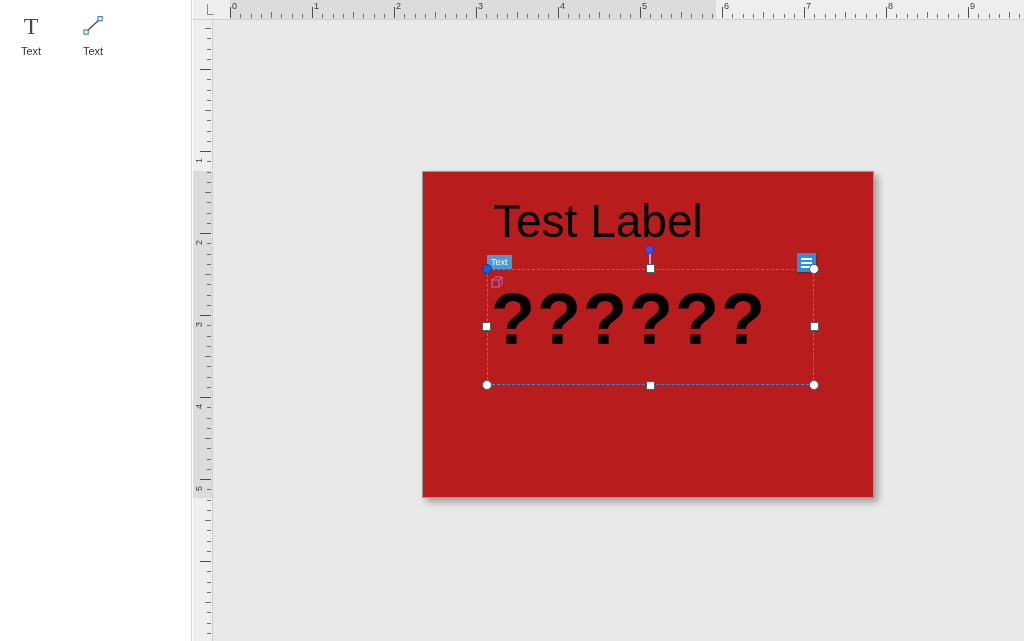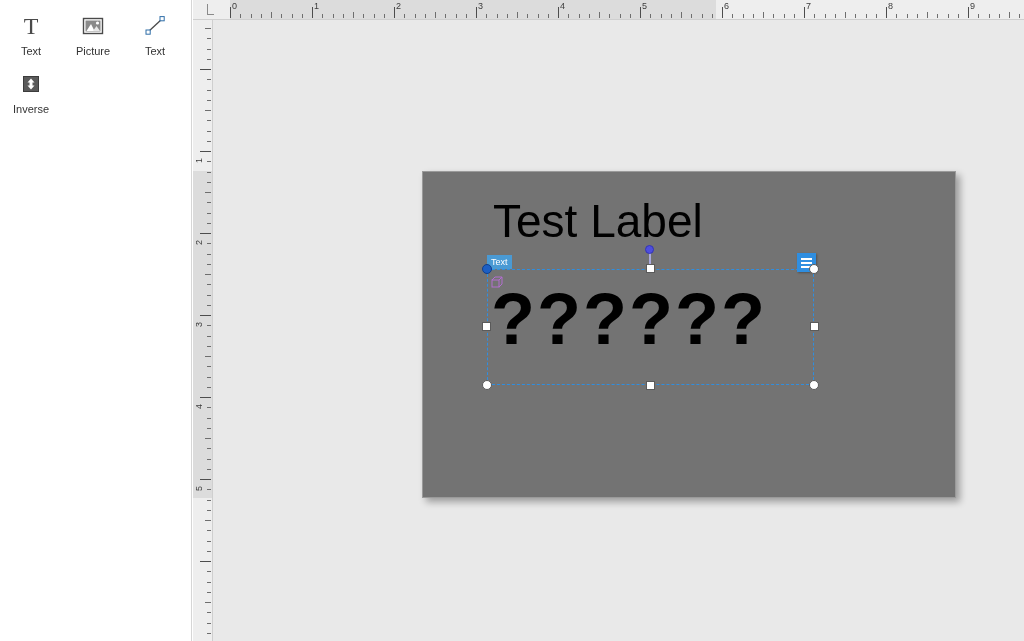--- a/index.html
+++ b/index.html
@@ -164,23 +164,23 @@
     left: 20px;
     top: 20px;
     right: 0;
     bottom: 0;
     overflow: hidden;
   }
   #label-page {
     position: absolute;
     left: 209px;
     top: 151px;
-    width: 534px;
+    width: 452px;
     height: 327px;
-    background: #737373;
+    background: #b91c1c;
     border: 1px solid #9a9a9a;
     box-shadow: 4px 4px 7px rgba(0,0,0,0.33);
     box-sizing: border-box;
   }
   #static-text {
     position: absolute;
     left: 70px;
     top: 23px;
     font-size: 46px;
     line-height: 52px;
@@ -306,57 +306,36 @@
       <div class="tool-item">
         <span class="tool-icon">
           <svg width="26" height="26" viewBox="0 0 26 26">
             <text x="13" y="21" text-anchor="middle" font-family="Liberation Serif, serif" font-size="24" fill="#4a4a4a">T</text>
           </svg>
         </span>
         <span class="tool-label">Text</span>
       </div>
 
 
-      <div class="tool-item">
-        <span class="tool-icon">
-          <svg width="26" height="26" viewBox="0 0 26 26">
-            <rect x="3.5" y="5.5" width="19" height="15" fill="none" stroke="#4a4a4a" stroke-width="1.4"></rect>
-            <rect x="5.5" y="7.5" width="15" height="11" fill="#8a8a8a"></rect>
-            <polygon points="6.5,18 11,11 14.5,18" fill="#ffffff"></polygon>
-            <polygon points="13,18 16.5,13 20,18" fill="#e8e8e8"></polygon>
-            <circle cx="17.5" cy="10" r="1.6" fill="#ffffff"></circle>
-          </svg>
-        </span>
-        <span class="tool-label">Picture</span>
-      </div>
 
 
       <div class="tool-item">
         <span class="tool-icon">
           <svg width="26" height="26" viewBox="0 0 26 26">
             <line x1="6" y1="19" x2="20" y2="6" stroke="#4a4a4a" stroke-width="1.3"></line>
             <g fill="#ffffff" stroke="#2f6ea8" stroke-width="1">
               <rect x="4" y="17" width="4.2" height="4.2"></rect>
               <rect x="18" y="3.6" width="4.2" height="4.2"></rect>
             </g>
           </svg>
         </span>
         <span class="tool-label">Text</span>
       </div>
 
 
-      <div class="tool-item">
-        <span class="tool-icon">
-          <svg width="26" height="26" viewBox="0 0 26 26">
-            <rect x="5.5" y="5.5" width="15" height="15" fill="#5a5a5a" stroke="#3c3c3c" stroke-width="1"></rect>
-            <polygon points="13,7.5 16.5,11.5 14.5,11.5 14.5,14.5 16.5,14.5 13,18.5 9.5,14.5 11.5,14.5 11.5,11.5 9.5,11.5" fill="#ffffff"></polygon>
-          </svg>
-        </span>
-        <span class="tool-label">Inverse</span>
-      </div>
 
     </div>
   </div>
 
   <div id="workspace">
 
     <div id="ruler-h">
         <div class="band blue" style="left: 100px; width: 327px;"></div>
         <div class="band gray" style="left: 37px; width: 486px;"></div>
       <div class="corner-mark"></div>

